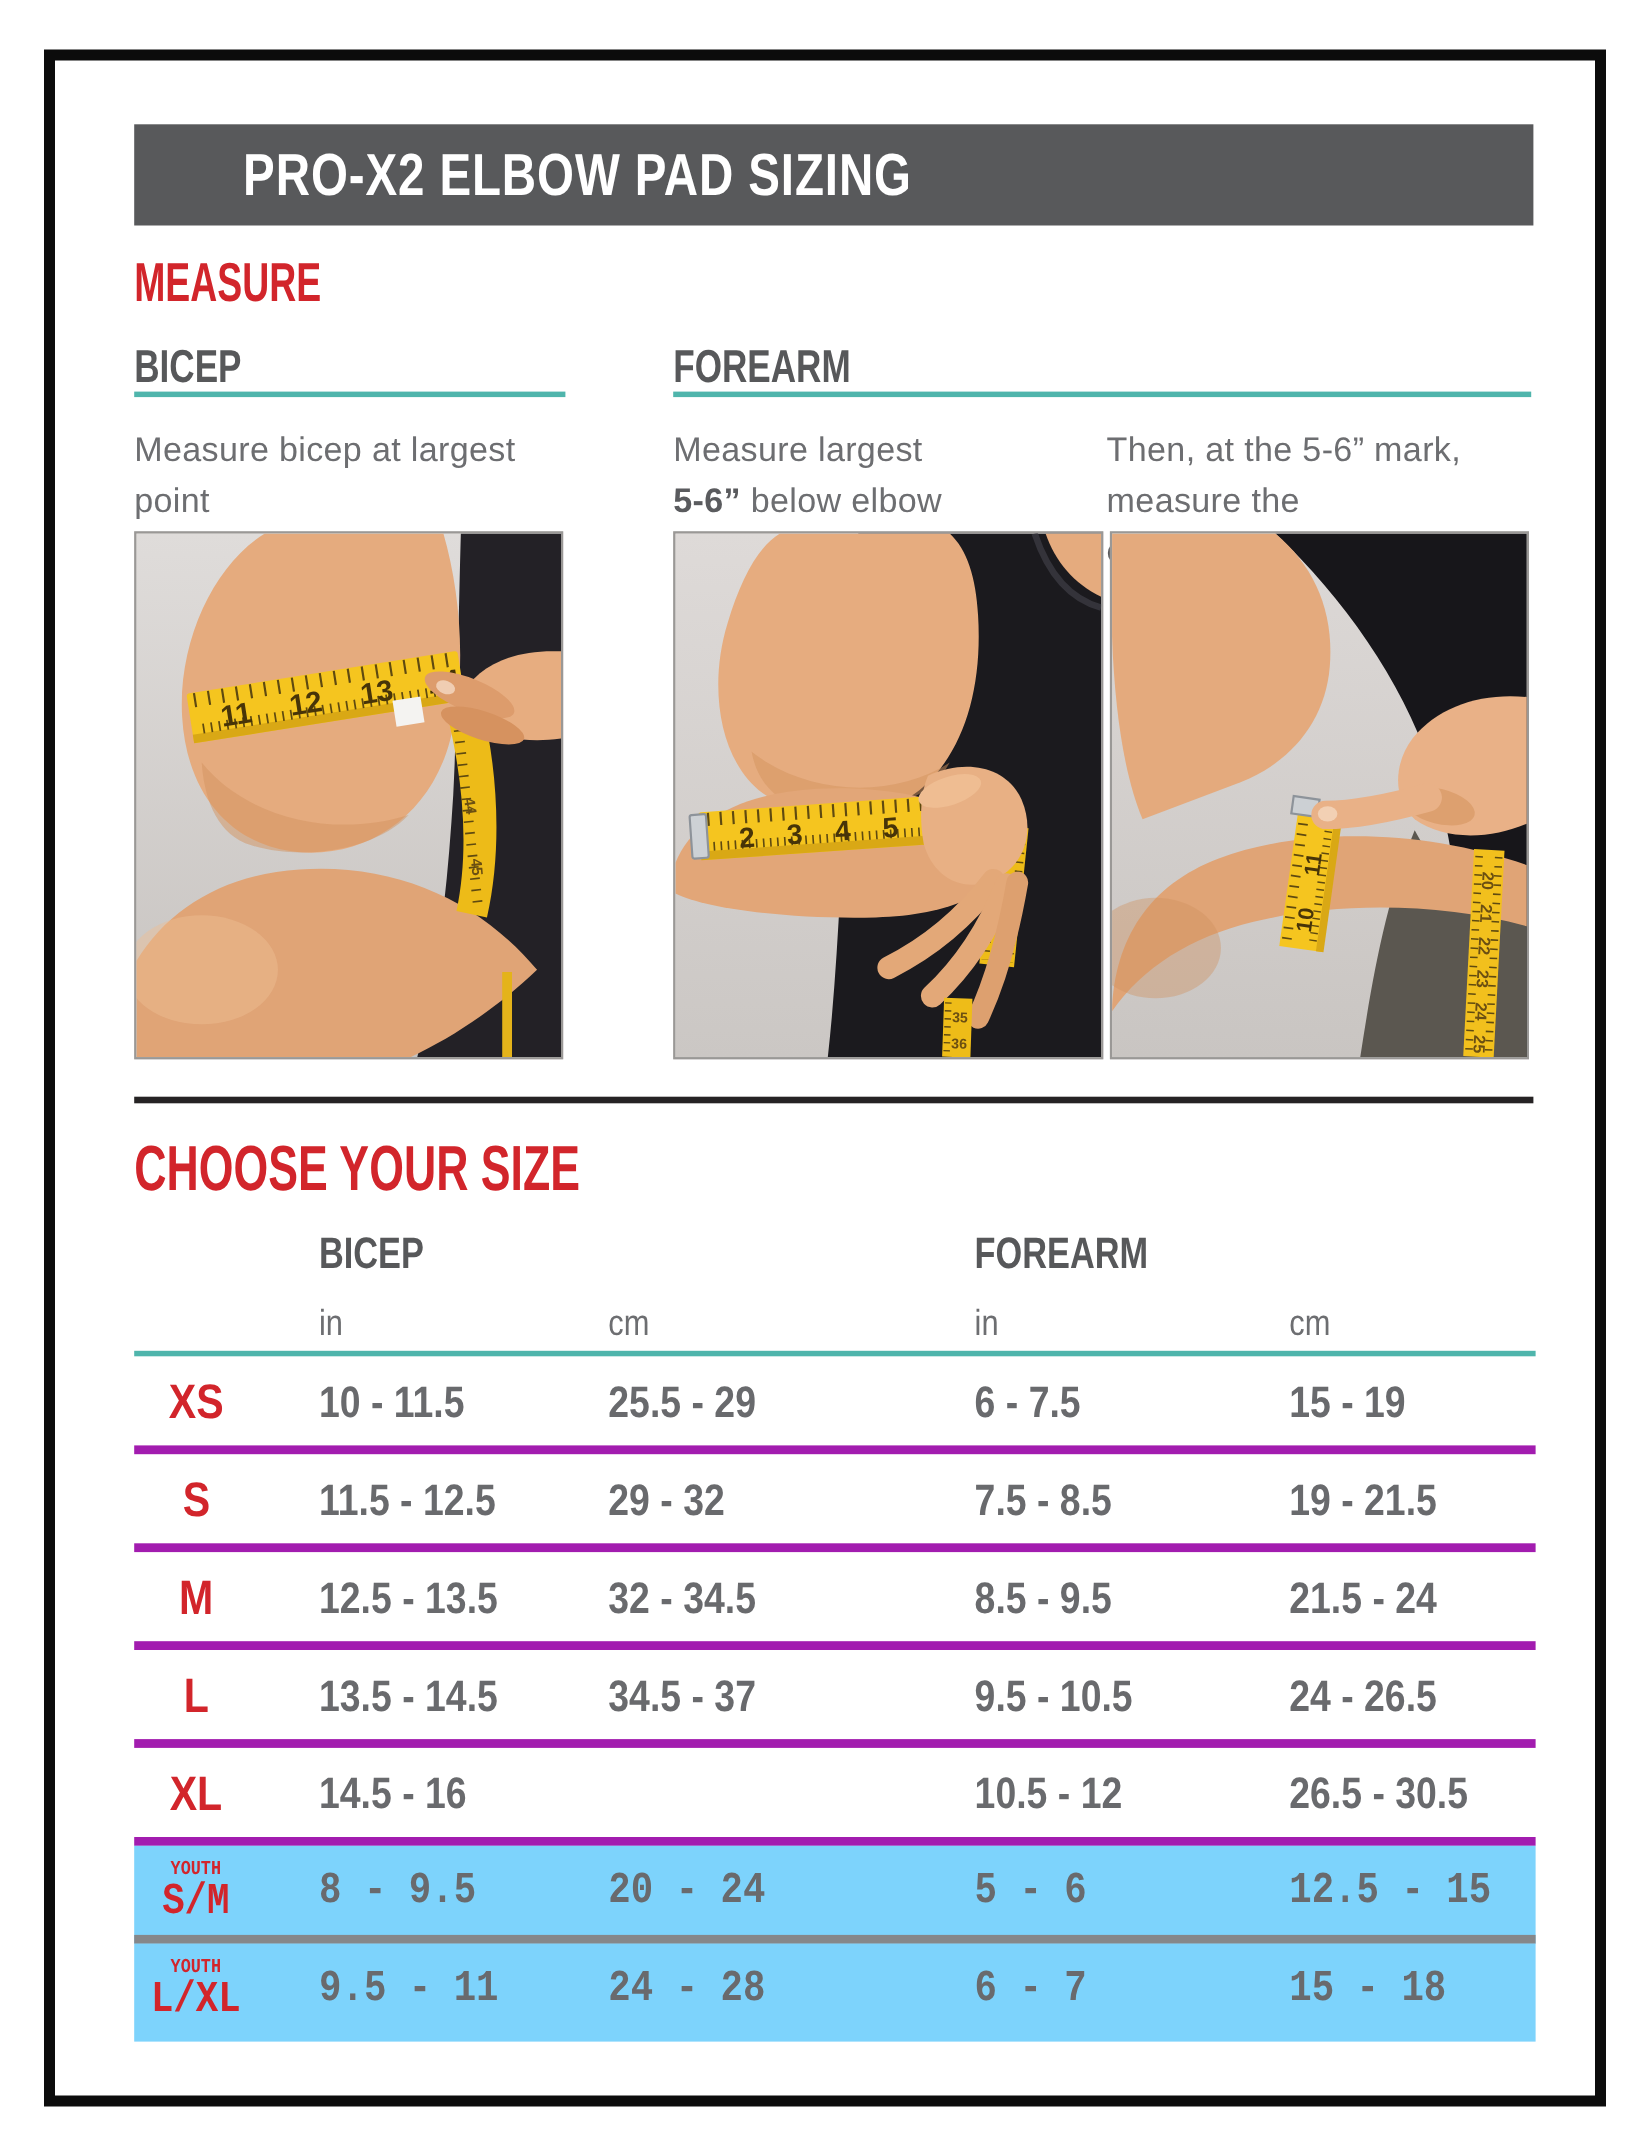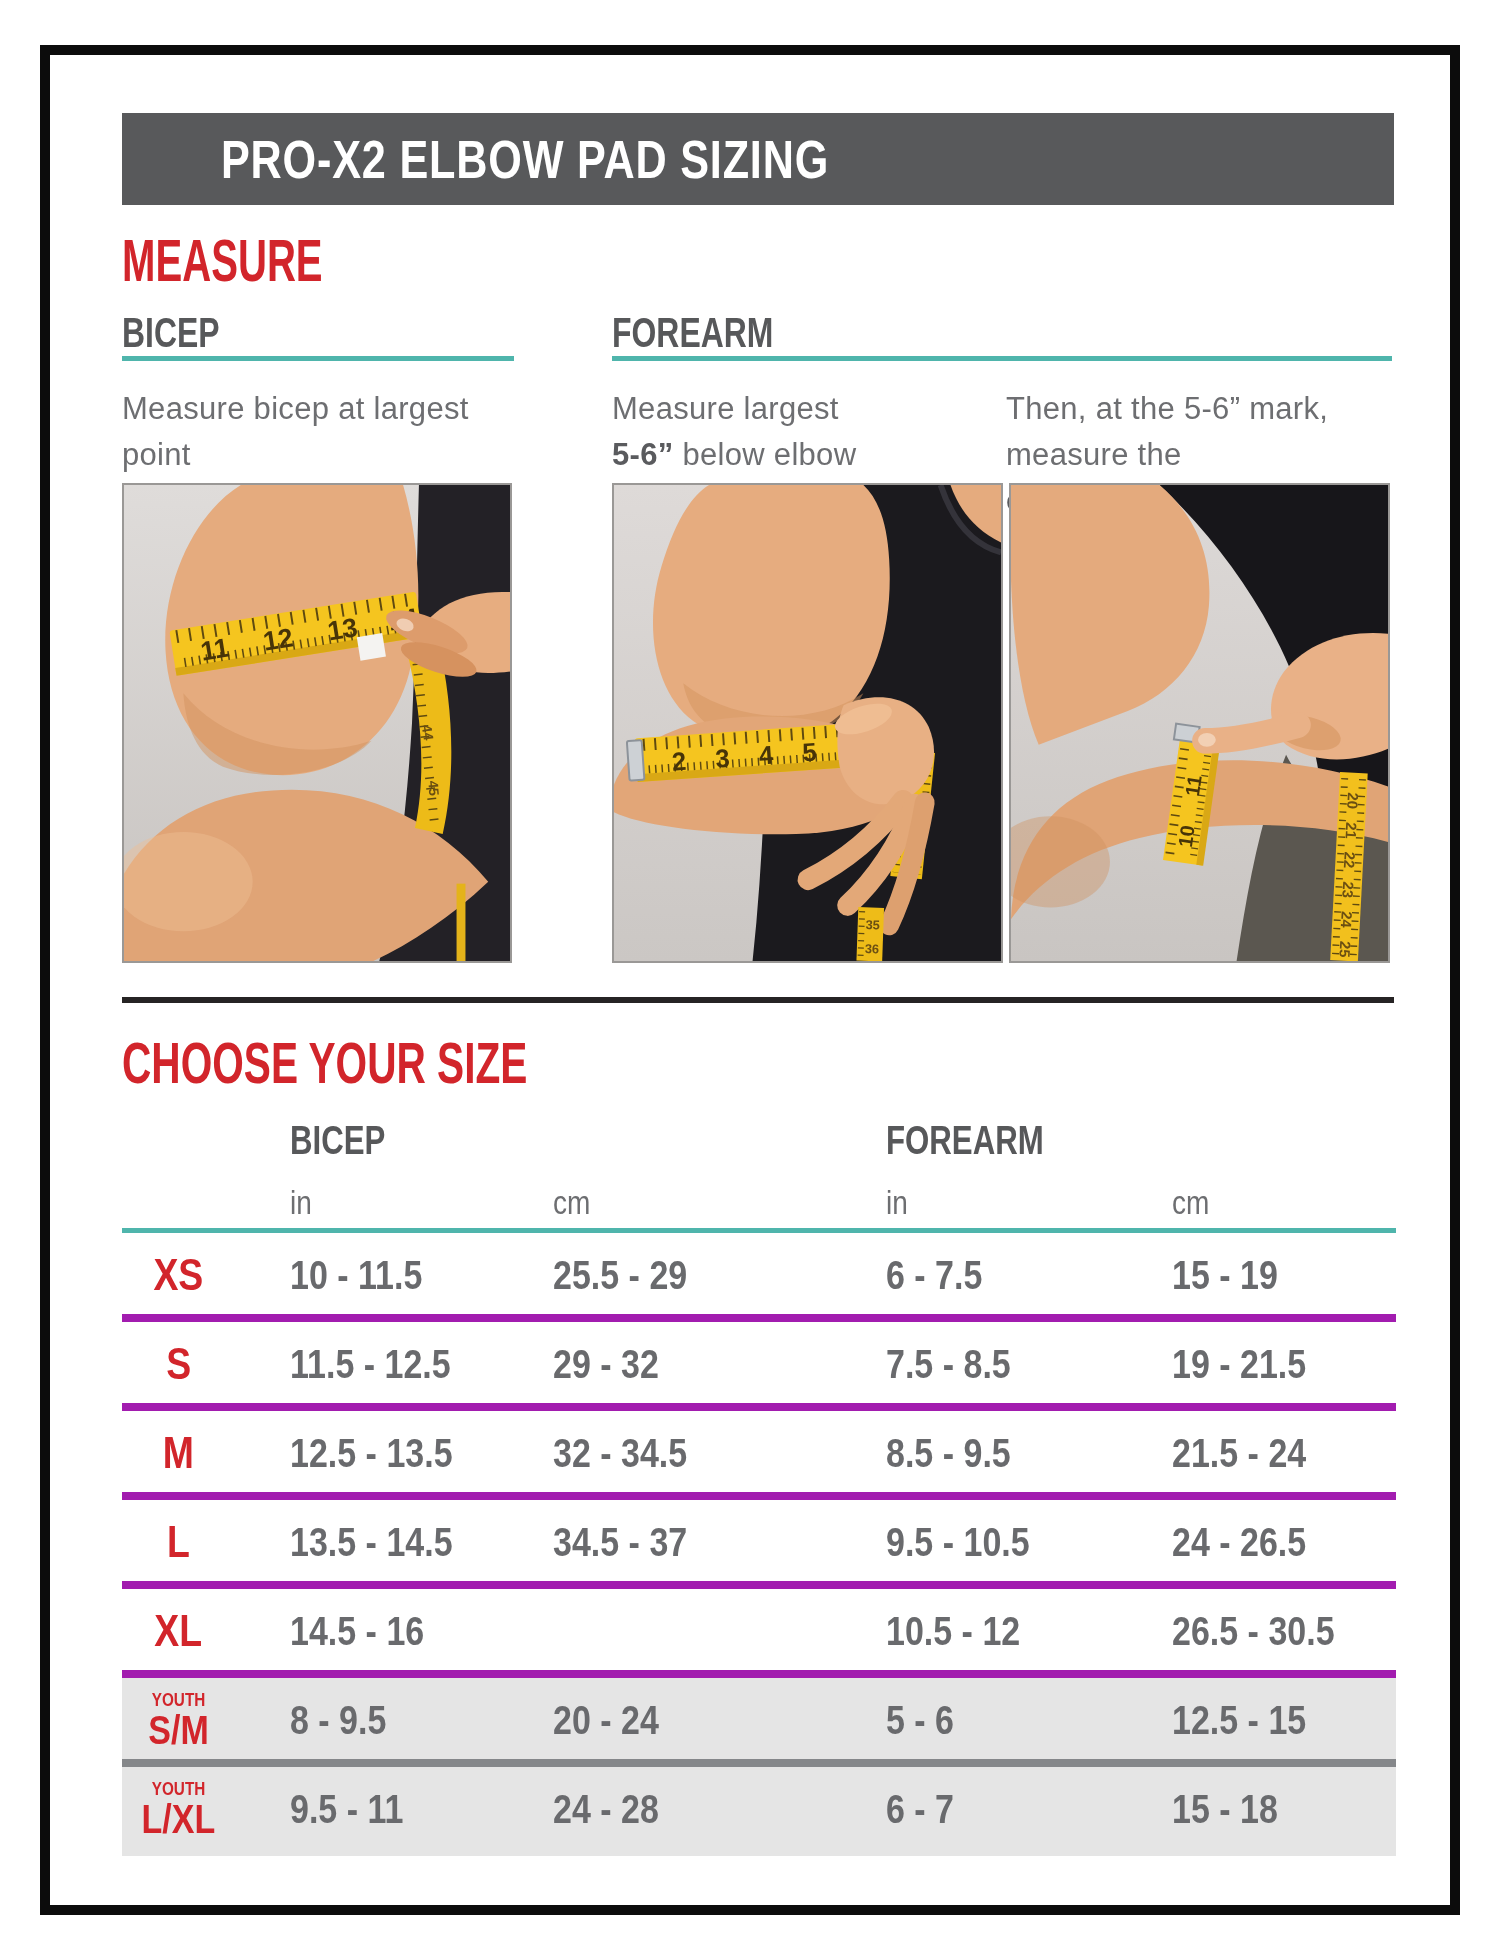--- a/index.html
+++ b/index.html
@@ -11,21 +11,21 @@
   .abs{position:absolute;}
   .cx{display:inline-block;white-space:nowrap;transform-origin:0 50%;}
 
   
   .title-bar{left:122px;top:113px;width:1272px;height:92px;background:#58595b;}
   .title-bar .t{position:absolute;left:23px;top:0;height:92px;line-height:92px;color:#fff;
     font-size:54px;font-weight:bold;letter-spacing:1px;transform:scaleX(.8);}
 
   
   .h-red{color:#d2252b;font-weight:bold;line-height:1;}
-  .measure-h{left:122px;top:232px;font-size:59px;text-align:right;}
+  .measure-h{left:122px;top:232px;font-size:50px;text-align:right;}
   .measure-h .cx{transform:scaleX(.68);}
   .choose-h{left:122px;top:1034px;font-size:58px;}
   .choose-h .cx{transform:scaleX(.70);}
 
   .sec-h{color:#57585a;font-weight:bold;font-size:42px;line-height:1;}
   .sec-h .cx{transform:scaleX(.76);}
   .rule-teal{height:5px;background:#4fb5ac;}
   .rule-dark{height:6px;background:#262324;}
 
   .desc{color:#6d6e71;font-size:31px;line-height:46px;letter-spacing:.3px;}
@@ -39,21 +39,21 @@
   .grp-h{color:#57585a;font-weight:bold;font-size:40px;line-height:1;}
   .grp-h .cx{transform:scaleX(.78);}
   .unit{color:#6d6e71;font-size:33px;line-height:1;}
   .unit .cx{transform:scaleX(.85);}
 
   
   .rows{left:122px;top:1228px;width:1274px;border-top:5px solid #4fb5ac;}
   .trow{position:relative;width:1274px;height:89px;box-sizing:border-box;border-bottom:8px solid #a21caf;}
   .trow.sep-gray{border-bottom-color:#85878a;}
   .trow.sep-none{border-bottom-color:transparent;}
-  .trow.youth{background:#e5e5e5;}
+  .trow.youth{background:#7dd3fc;font-family:Liberation Mono, monospace;}
   .cell{position:absolute;top:0;height:84px;line-height:84px;}
   .val{color:#696a6d;font-weight:bold;font-size:40px;}
   .val .cx{transform:scaleX(.85);}
   .c-size{left:0;width:113px;text-align:center;line-height:84px;color:#d2252b;font-weight:bold;font-size:44px;}
   .c-size .cx{transform-origin:50% 50%;transform:scaleX(.85);}
   .c1{left:168px;} .c2{left:431px;} .c3{left:764px;} .c4{left:1050px;}
   .youth-stack{position:absolute;left:0;top:0;width:113px;height:84px;display:flex;flex-direction:column;
     align-items:center;justify-content:center;color:#d2252b;font-weight:bold;}
   .youth-tag{font-size:18px;line-height:20px;transform:scaleX(.85);}
   .youth-size{font-size:40px;line-height:40px;transform:scaleX(.85);}

